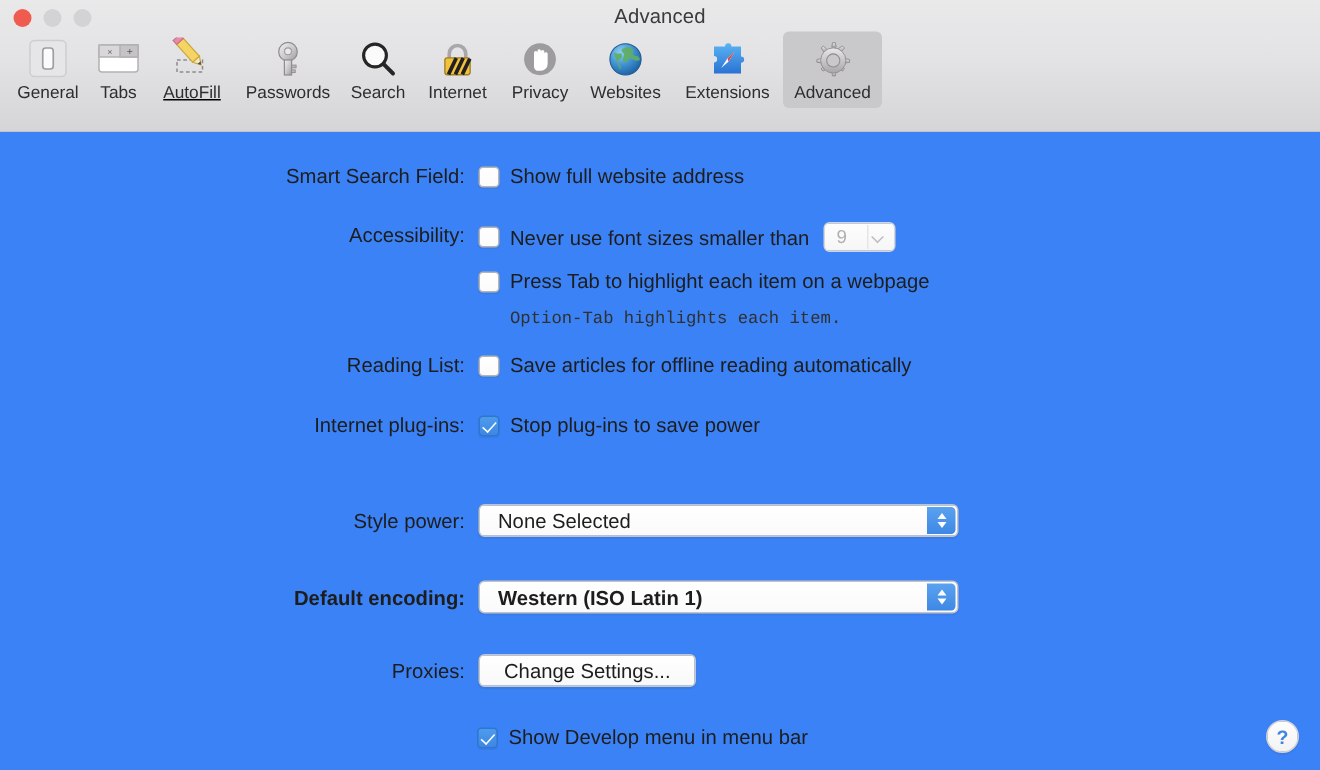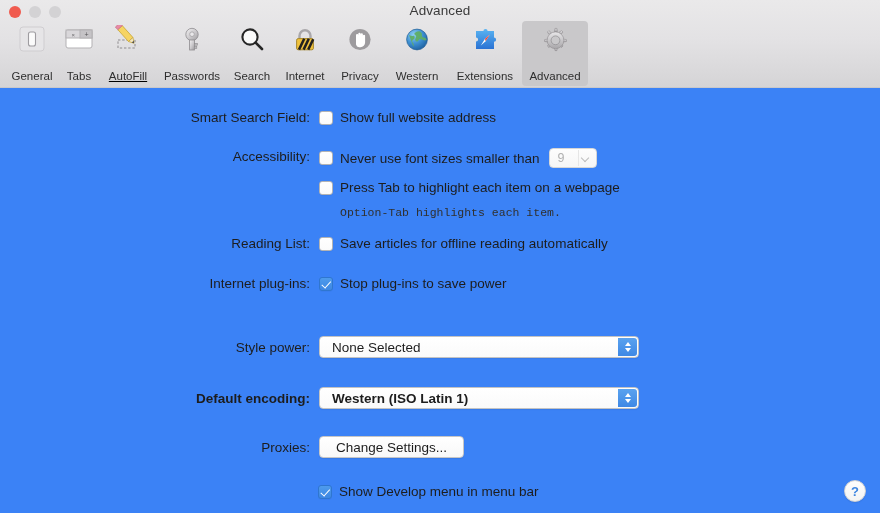--- a/index.html
+++ b/index.html
@@ -79,21 +79,21 @@
   .tab.selected { background: #c9c8ca; }
   .tab .glyph {
     height: 32px;
     display: flex;
     align-items: center;
     justify-content: center;
   }
   .tab .tab-label {
     font-size: 11.5px;
     color: #2e2e2e;
-    margin-top: 14px;
+    margin-top: 0;
     white-space: nowrap;
   }
   
   .tab.w-passwords { width: 72px; }
   .tab.w-extensions { width: 74px; }
   .tab.w-advanced { width: 66px; }
   .tab.w-websites { width: 62px; }
   .tab.w-autofill { width: 56px; text-decoration: underline; }
   .tab.w-security { width: 58px; }
   .tab.w-privacy  { width: 52px; }
@@ -405,21 +405,21 @@
                 <stop offset="55%" stop-color="#3d8fd1"></stop>
                 <stop offset="100%" stop-color="#1d5f9e"></stop>
               </radialGradient>
             </defs>
             <circle cx="15" cy="14.5" r="10.4" fill="url(#globeg)"></circle>
             <path d="M7 10 q3.2 1.6 5 0.4 q1.6 2.6 -0.6 4 q-2.4 1.5 -0.4 3.6 q1.3 1.4 0.4 3.8" fill="#5fae63" opacity="0.92"></path>
             <path d="M18 6.4 q2.6 1.5 2 3.6 q-0.6 2.2 2.2 2.4 q2.2 0.2 2.4 2.6 q-2.6 1 -4.6 -0.4 q-2.4 -1.6 -3.4 0.6 q-0.8 2 -2.6 1 q-1.6 -1 -0.4 -3 q1.4 -2.2 -0.6 -3.4 q-1.6 -1 0.4 -2.4 q1.6 -1.2 4.6 -1 Z" fill="#5fae63" opacity="0.92"></path>
             <circle cx="15" cy="14.5" r="10.4" fill="none" stroke="#1b5a94" stroke-width="0.7"></circle>
           </svg>
         </div>
-        <div class="tab-label">Western</div>
+        <div class="tab-label">Websites</div>
       </div>
 
       <div class="tab w-extensions">
         <div class="glyph">
           <svg width="30" height="30" viewBox="0 0 30 30">
             <defs>
               <linearGradient id="puzg" x1="0" y1="0" x2="0" y2="1">
                 <stop offset="0%" stop-color="#5ab4f2"></stop>
                 <stop offset="100%" stop-color="#2a72d4"></stop>
               </linearGradient>

